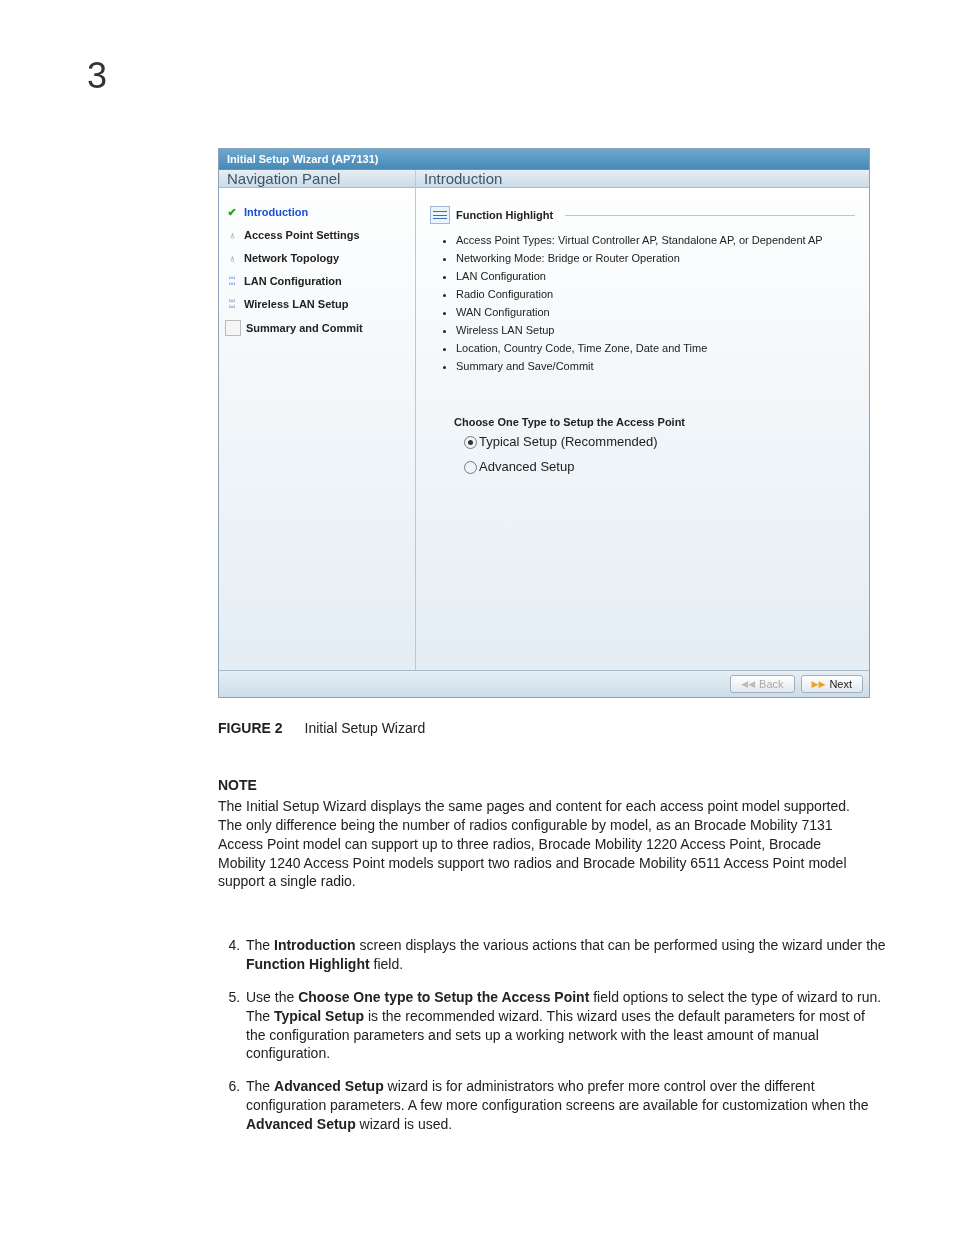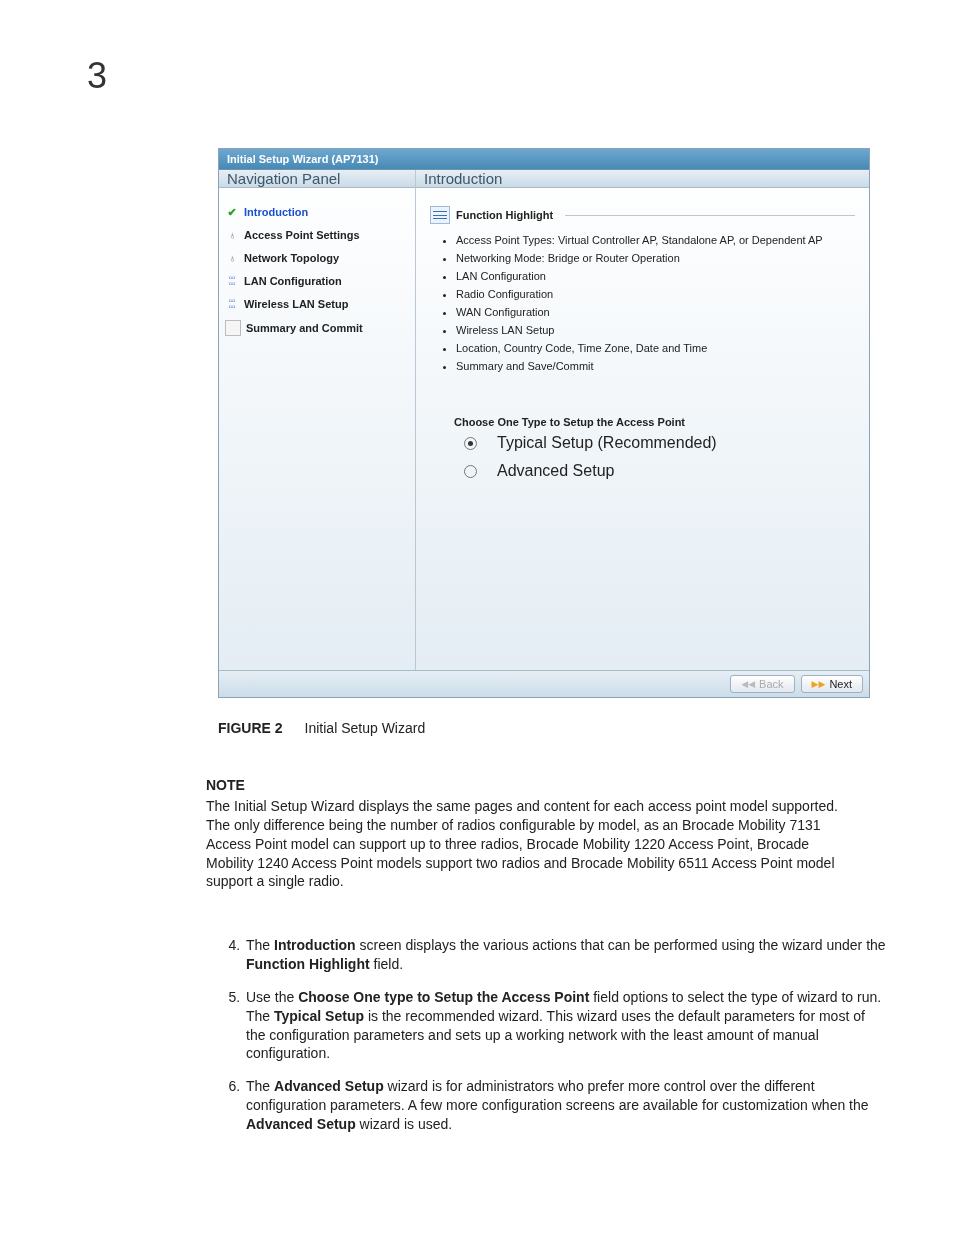--- a/index.html
+++ b/index.html
@@ -20,33 +20,33 @@
   .nav-intro{color:#1a4fcf}
   .ss-main{flex:1;padding:0;overflow:hidden}
   .ss-mainbody{padding:18px 14px;font-size:11px;color:#222}
   .fh-row{display:flex;align-items:center;gap:6px;font-weight:bold;font-size:11px}
   .fh-line{flex:1;border-top:1px solid #bcc7d1;margin-left:6px}
   .fh-ico{width:14px;height:14px;background:#eaf2fb;border:1px solid #9fb9d5;color:#3b6fb5;display:flex;flex-direction:column;justify-content:space-evenly;padding:1px 2px}
   .fh-ico span{display:block;height:1px;background:#3b6fb5}
   ul.fh-list{list-style:disc;margin:10px 0 16px 26px;padding:0;font-size:11px}
   ul.fh-list li{margin:6px 0;color:#222}
   .choose-h{margin-top:44px;font-weight:bold;font-size:11px;margin-left:24px}
-  .radio-row{display:flex;align-items:center;gap:20px;margin:6px 0 0 34px;font-size:16px}
+  .radio-row{display:flex;align-items:center;gap:2px;margin:6px 0 0 34px;font-size:13px}
   .radio{width:11px;height:11px;border:1px solid #777;border-radius:50%;margin-top:1px;display:inline-flex;align-items:center;justify-content:center;flex:0 0 11px}
   .radio.sel::after{content:"";width:5px;height:5px;background:#333;border-radius:50%}
   .radio-desc{font-size:11px;color:#222;margin:1px 0 0 52px}
   .ss-foot{background:linear-gradient(#e6eef5,#cbdde9);border-top:1px solid #a7bccb;padding:4px 6px;display:flex;justify-content:flex-end;gap:6px}
   .btn{display:inline-flex;align-items:center;gap:4px;background:linear-gradient(#fff,#e3e9ef);border:1px solid #9fb0c0;border-radius:3px;font-size:11px;padding:2px 10px;cursor:pointer}
   .btn.disabled{color:#aaa;cursor:default}
   .arr{font-size:9px}
   .arr-back{color:#bbb}
   .arr-next{color:#f0a020}
   .figcap{position:absolute;left:218px;top:720px;font-size:14px}
   .figcap b{font-family:Liberation Sans, sans-serif;margin-right:22px}
-  .note{position:absolute;left:206px;top:776px;width:642px;font-size:14px;line-height:1.35}
+  .note{position:absolute;left:218px;top:776px;width:642px;font-size:14px;line-height:1.35}
   .note-h{font-family:"Trebuchet MS",Arial,sans-serif;font-weight:bold;font-size:14px;margin-bottom:2px}
   ol.steps{position:absolute;left:218px;top:936px;width:642px;font-size:14px;line-height:1.35;padding-left:26px;margin:0}
   ol.steps li{margin-bottom:14px;padding-left:2px}
 </style>
 </head>
 <body>
 <div class="page">
 
 <div class="chapnum">3</div>
 

